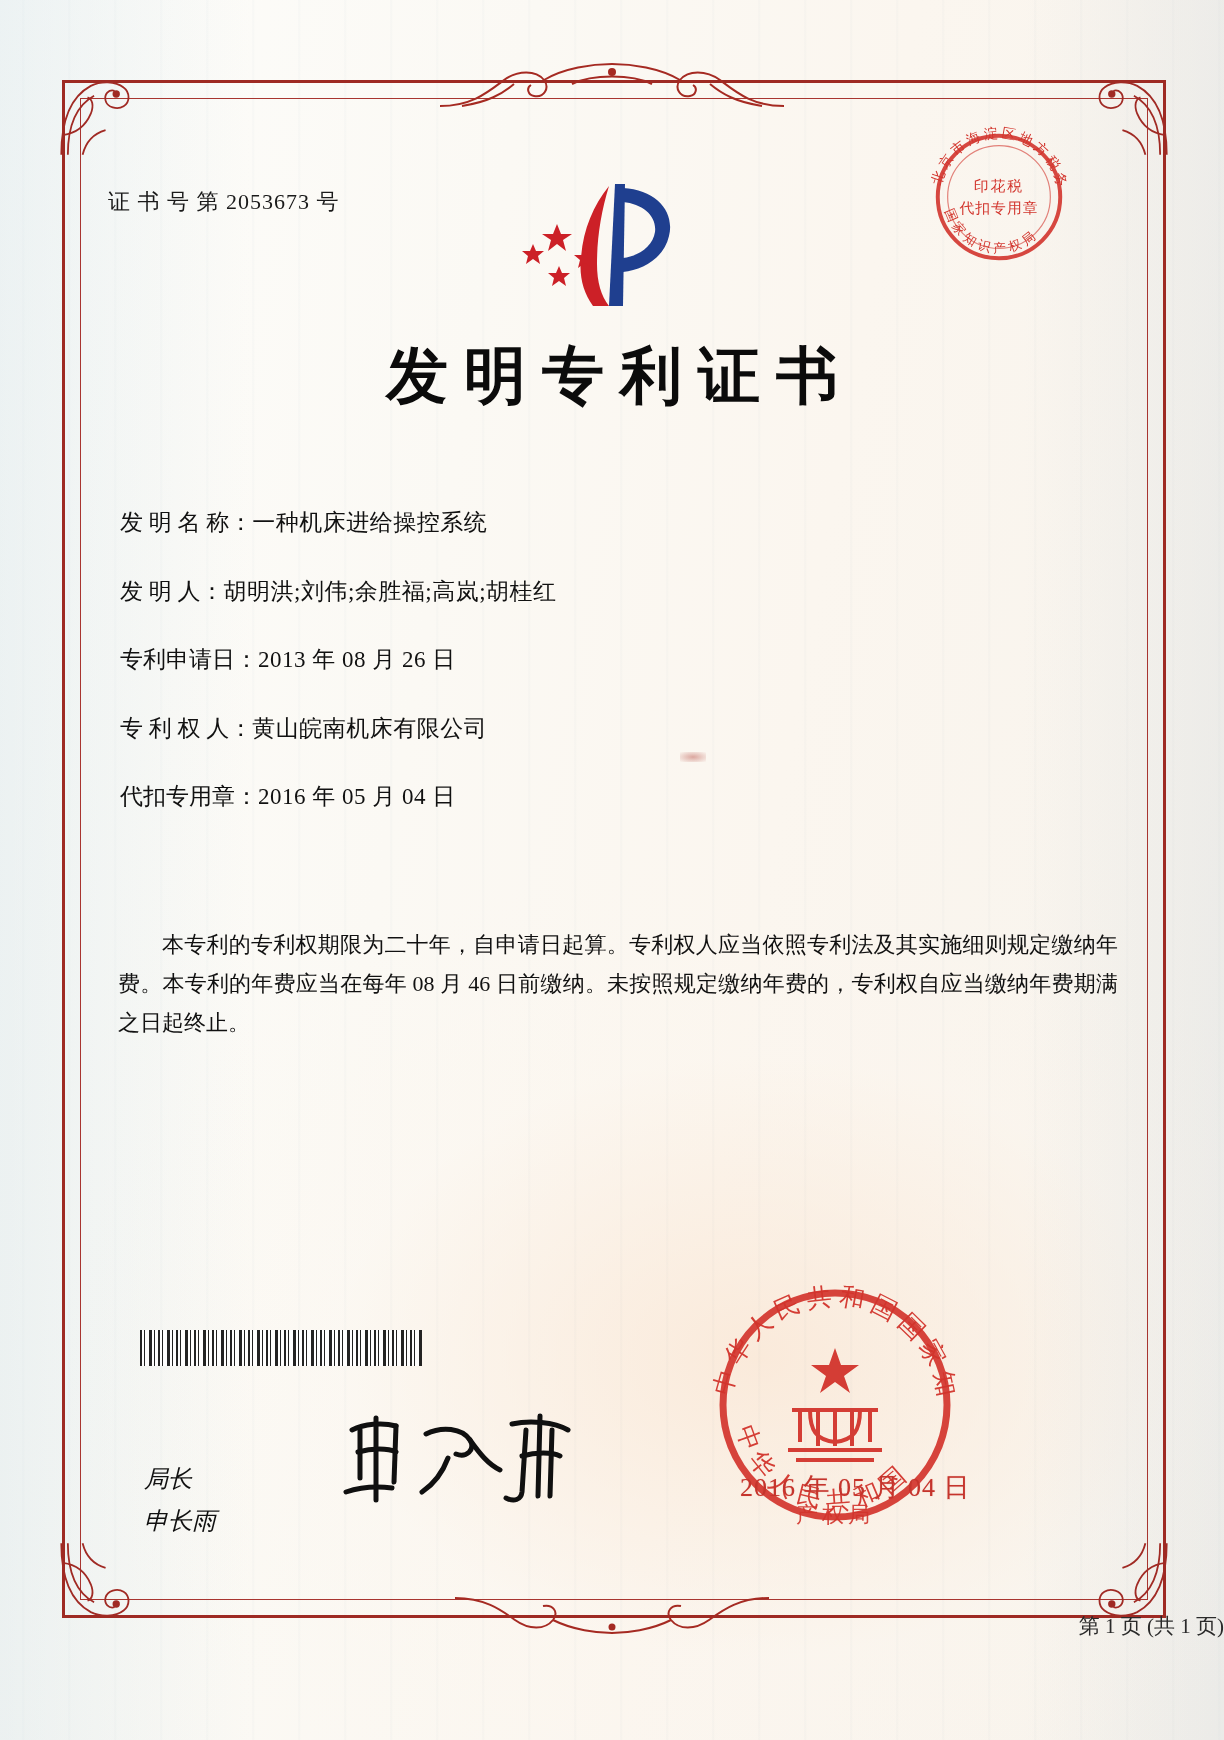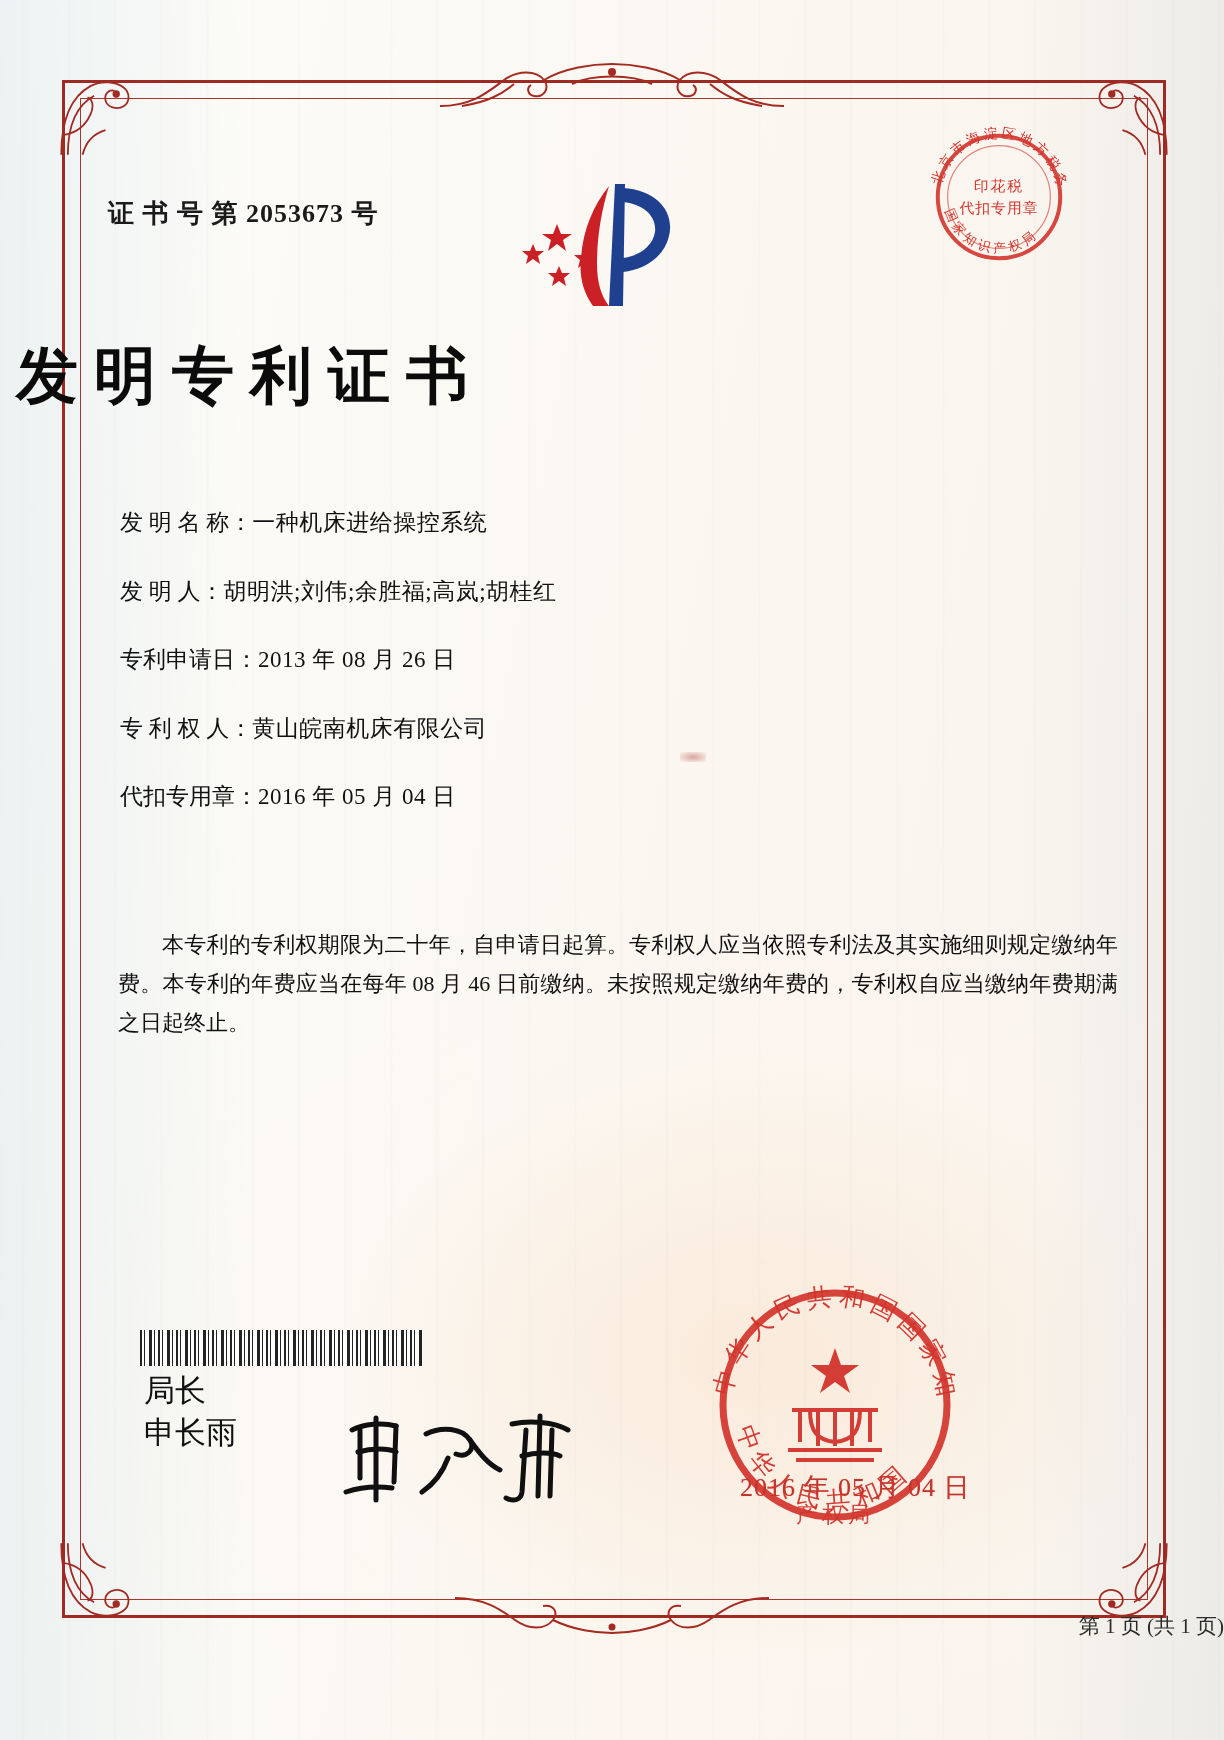--- a/index.html
+++ b/index.html
@@ -89,39 +89,39 @@
     left: 50%; bottom: 104px;
     transform: translateX(-50%) scaleY(-1);
     width: 330px; height: 40px;
     color: #a52a22;
   }
   .bottom-ornament svg { width: 100%; height: 100%; display: block; }
 
   
   .cert-no {
     position: absolute;
-    left: 108px; top: 196px;
-    font-size: 26px;
+    left: 108px; top: 187px;
+    font-size: 22px;
     letter-spacing: 1px;
     color: #1a1a1a;
     white-space: nowrap;
-    font-weight: bold;
   }
 
   .logo {
     position: absolute;
     left: 50%; top: 178px;
     transform: translateX(-50%);
     width: 230px; height: 140px;
   }
   .logo svg { width: 100%; height: 100%; display: block; }
 
   .main-title {
     position: absolute;
     left: 0; right: 0; top: 334px;
+    text-align: center;
     font-family: "Liberation Serif", serif;
     font-size: 62px;
     font-weight: bold;
     letter-spacing: 16px;
     color: #0b0b0b;
     text-indent: 16px;
   }
 
   .fields {
     position: absolute;
@@ -160,24 +160,25 @@
       #111 0px, #111 2px, #fff 2px, #fff 4px,
       #111 4px, #111 5px, #fff 5px, #fff 9px,
       #111 9px, #111 12px, #fff 12px, #fff 14px,
       #111 14px, #111 15px, #fff 15px, #fff 18px);
     opacity: .92;
   }
 
   
   .sign-label {
     position: absolute;
-    left: 144px; top: 1370px;
-    font-size: 31px;
+    left: 144px; top: 1458px;
+    font-size: 24px;
     line-height: 42px;
     color: #111;
+    font-style: italic;
   }
   .signature {
     position: absolute;
     left: 330px; top: 1400px;
     width: 260px; height: 110px;
     color: #101010;
   }
   .signature svg { width: 100%; height: 100%; display: block; }
 
   

